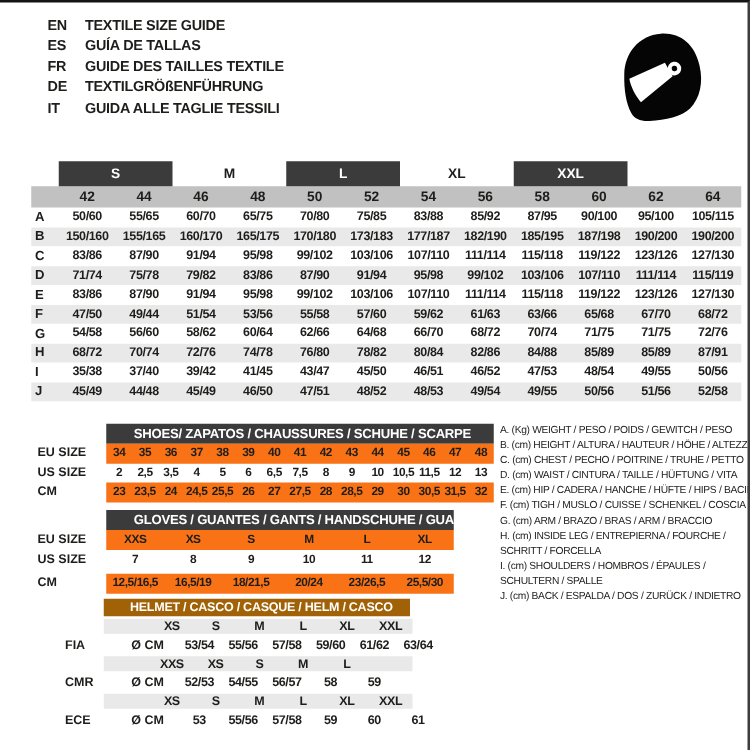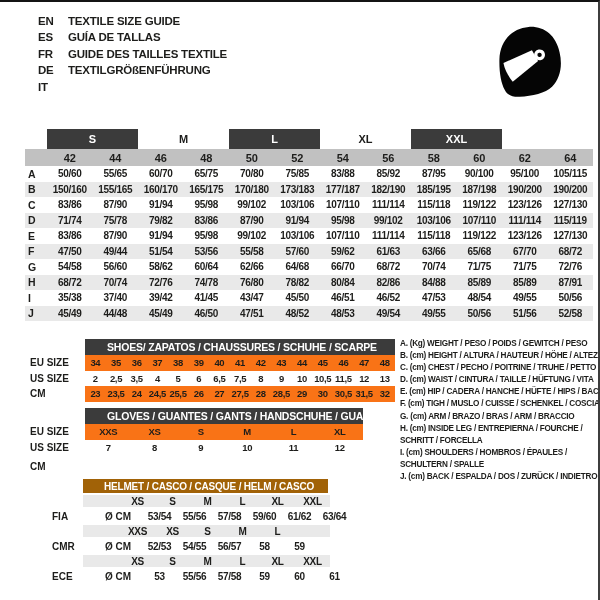--- a/index.html
+++ b/index.html
@@ -48,21 +48,21 @@
     letter-spacing:-0.2px;white-space:nowrap;}
   .hm-row{display:flex;height:12px;margin-top:2px;}
   .hm-row.data{height:14px;padding-left:22px;}
   .hm-name{width:53px;flex:0 0 53px;font-size:10px;font-weight:bold;display:flex;align-items:center;}
   .hm-vals{display:flex;width:247px;}
   .hm-vals.shaded{background:#e9e9e9;}
   .hm-diam{width:37px;flex:0 0 37px;display:flex;align-items:center;font-size:10px;font-weight:bold;}
   .hm-cell{flex:1;display:flex;align-items:center;justify-content:center;font-size:10px;font-weight:bold;letter-spacing:-0.3px;white-space:nowrap;}
   
   .legend{position:absolute;left:400px;top:336px;width:196px;}
-  .legend-line{font-size:8.2px;font-weight:bold;line-height:12.1px;letter-spacing:-0.25px;white-space:nowrap;}
+  .legend-line{font-size:8.2px;font-weight:normal;line-height:12.1px;letter-spacing:-0.25px;white-space:nowrap;}
 </style>
 </head>
 <body>
 
 <div class="frame">
 
   <div class="languages">
       <div class="lang-row">
         <span class="lang-code">EN</span>
         <span class="lang-text">TEXTILE SIZE GUIDE</span>
@@ -74,20 +74,21 @@
       <div class="lang-row">
         <span class="lang-code">FR</span>
         <span class="lang-text">GUIDE DES TAILLES TEXTILE</span>
       </div>
       <div class="lang-row">
         <span class="lang-code">DE</span>
         <span class="lang-text">TEXTILGRÖßENFÜHRUNG</span>
       </div>
       <div class="lang-row">
         <span class="lang-code">IT</span>
+        <span class="lang-text">GUIDA ALLE TAGLIE TESSILI</span>
       </div>
     </div>
 
   <div class="helmet-icon">
     <svg viewBox="0 0 100 100" width="84" height="92" aria-hidden="true">
       <g transform="rotate(-10 50 52)">
         <path d="M57 10 C36 8 20 22 16 42 C13 57 13 70 16 79 C18 86 24 89 32 90 C47 92 63 91 72 85 C83 77 89 63 88 46 C87 25 75 12 57 10 Z" fill="#050505"></path>
         <path d="M20 47 L56 38 L61 52 L27 71 C23 64 20 55 20 47 Z" fill="#ffffff"></path>
         <circle cx="64" cy="45" r="6.5" fill="#ffffff"></circle>
         <circle cx="64" cy="45" r="2.6" fill="#050505"></circle>
@@ -358,20 +359,28 @@
             <div class="sub-cell">7</div>
             <div class="sub-cell">8</div>
             <div class="sub-cell">9</div>
             <div class="sub-cell">10</div>
             <div class="sub-cell">11</div>
             <div class="sub-cell">12</div>
           </div>
         </div>
         <div class="sub-row gap">
           <div class="sub-label">CM</div>
+          <div class="sub-vals shaded">
+            <div class="sub-cell">12,5/16,5</div>
+            <div class="sub-cell">16,5/19</div>
+            <div class="sub-cell">18/21,5</div>
+            <div class="sub-cell">20/24</div>
+            <div class="sub-cell">23/26,5</div>
+            <div class="sub-cell">25,5/30</div>
+          </div>
         </div>
       </div>
   </div>
 
   <div class="helmet-table">
     <div class="hm-header">HELMET / CASCO / CASQUE / HELM / CASCO</div>
     <div>
         <div class="hm-row">
           <div class="hm-name"></div>
           <div class="hm-vals shaded">

